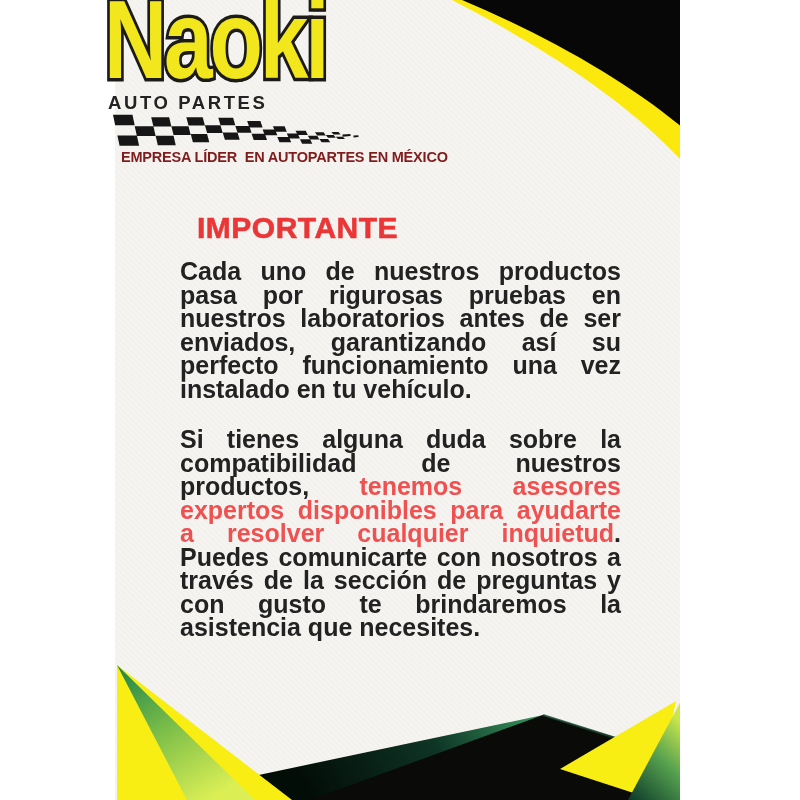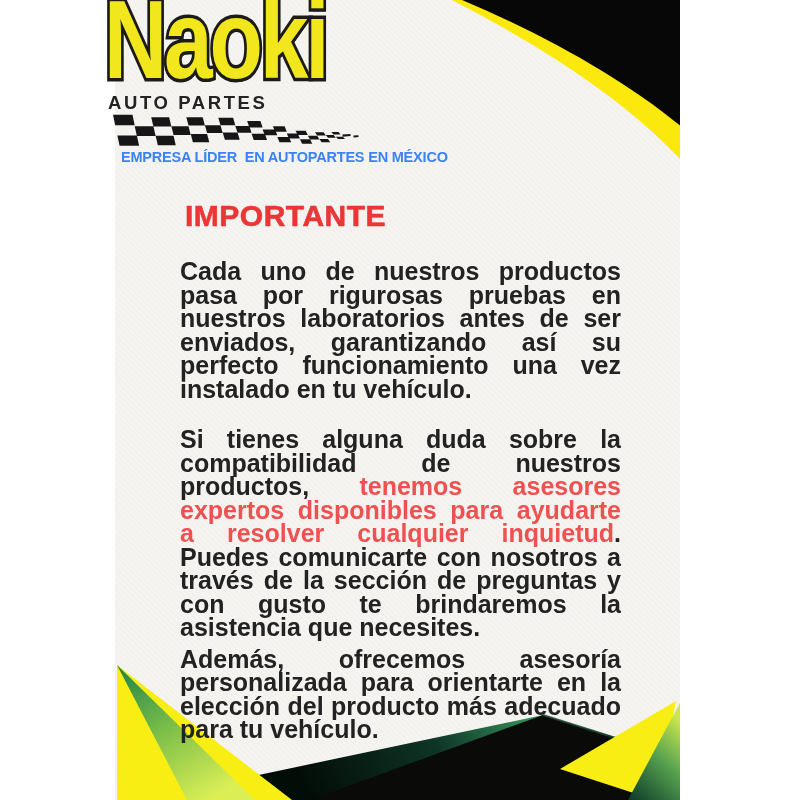--- a/index.html
+++ b/index.html
@@ -10,27 +10,27 @@
         background-image:repeating-linear-gradient(45deg,rgba(0,0,0,0.012) 0 2px,transparent 2px 4px);}
   .decor{position:absolute;left:0;top:0;width:800px;height:800px;pointer-events:none;}
   .abs{position:absolute;}
   .brand{left:104px;top:-20px;margin:0;font-size:112px;line-height:120px;font-weight:bold;
          letter-spacing:-4px;color:#f2e71d;-webkit-text-stroke:7px #1d1b18;paint-order:stroke fill;
          text-shadow:2px 3px 0 #1d1b18;transform:scaleX(0.78);transform-origin:left top;white-space:nowrap;}
   .subtitle{left:108px;top:94px;font-size:18.5px;line-height:18px;font-weight:bold;
             letter-spacing:2.6px;color:#232323;white-space:nowrap;}
   .flag{left:112px;top:112px;width:250px;height:42px;}
   .tagline{left:121px;top:148px;font-size:14.5px;line-height:19px;font-weight:bold;
-           letter-spacing:-0.2px;color:#3b82f6;white-space:pre;}
-  .heading{left:181px;top:195px;margin:4px;font-size:30px;line-height:34px;font-weight:bold;
+           letter-spacing:-0.2px;color:#7f1d1d;white-space:pre;}
+  .heading{left:181px;top:195px;margin:16px;font-size:30px;line-height:34px;font-weight:bold;
            letter-spacing:0.5px;color:#ea3636;-webkit-text-stroke:0.6px #ea3636;}
   .paragraphs{left:180px;top:260px;width:441px;color:#222222;}
   .paragraphs p{margin:0 0 27px 0;font-size:25px;line-height:23.5px;font-weight:bold;
                 text-align:justify;}
-  .paragraphs p.p2{margin-bottom:8px;}
+  .paragraphs p.p2{margin-bottom:36px;}
   .paragraphs p.p3{margin-bottom:0;}
   .hl{color:#ef5050;}
 </style>
 </head>
 <body>
 
 <div class="stage">
 
   <div class="card"></div>
 
@@ -100,16 +100,15 @@
       <rect x="241.41999999999996" y="23.6" width="5" height="1.8" fill="#161616" transform="rotate(-5 241.41999999999996 23.6)"></rect>
     </svg>
 
   <div class="abs tagline">EMPRESA LÍDER  EN AUTOPARTES EN MÉXICO</div>
 
   <h2 class="abs heading">IMPORTANTE</h2>
 
   <div class="abs paragraphs">
     <p class="p1">Cada uno de nuestros productos pasa por rigurosas pruebas en nuestros laboratorios antes de ser enviados, garantizando así su perfecto funcionamiento una vez instalado en tu vehículo.</p>
     <p class="p2"><span>Si tienes alguna duda sobre la compatibilidad de nuestros productos, </span><span class="hl">tenemos asesores expertos disponibles para ayudarte a resolver cualquier inquietud</span><span>. Puedes comunicarte con nosotros a través de la sección de preguntas y con gusto te brindaremos la asistencia que necesites.</span></p>
-    <p class="p3">Además, ofrecemos asesoría personalizada para orientarte en la elección del producto más adecuado para tu vehículo.</p>
   </div>
 
 </div>
 
 </body></html>

